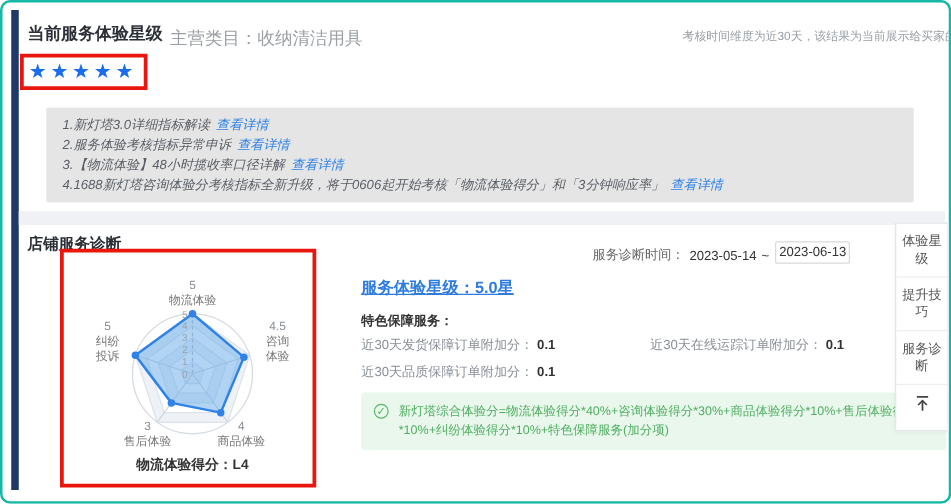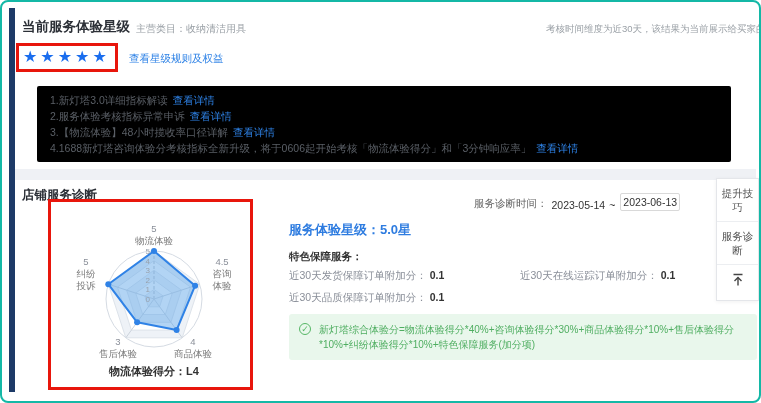--- a/index.html
+++ b/index.html
@@ -5,25 +5,25 @@
   * { margin:0; padding:0; box-sizing:border-box; }
   body { font-family:"Liberation Sans","DejaVu Sans",sans-serif; background:#fff; }
   .screen { position:relative; width:761px; height:403px; background:#fff;
             border:2px solid #14b8a6; border-radius:8px; overflow:hidden; }
   .left-strip { position:absolute; left:7px; top:6px; width:6px; height:384px; background:#1d3a67; }
   .gap-band { position:absolute; left:13px; top:167px; right:3px; height:11px; background:#eff1f5; }
 
   
   .card-title { position:absolute; font-size:13.5px; font-weight:bold; color:#2b2f36; }
   .t1 { left:20px; top:16px; }
-  .category { position:absolute; left:134px; top:20px; font-size:10px; color:#9aa0a6; }
+  .category { position:absolute; left:134px; top:20px; font-size:14px; color:#9aa0a6; }
   .assess-note { position:absolute; left:544px; top:21px; font-size:9.5px; color:#9aa0a6; white-space:nowrap; }
   .star-row { position:absolute; left:21px; top:45px; font-size:16px; color:#1a6dee; letter-spacing:3px; white-space:nowrap; }
   .rules-link { position:absolute; left:127px; top:50px; font-size:10.5px; color:#2e82e6; cursor:pointer; }
-  .notice-box { position:absolute; left:35px; top:84px; right:28px; height:76px; background:#000000; border-radius:2px; padding:6px 13px; }
+  .notice-box { position:absolute; left:35px; top:84px; right:28px; height:76px; background:#e5e5e5; border-radius:2px; padding:6px 13px;font-style:italic; }
   .notice-row { font-size:10.5px; color:#5a5f66; line-height:16px; white-space:nowrap; }
   .detail-link { color:#2e82e6; margin-left:5px; cursor:pointer; }
 
   
   .t2 { left:20px; top:185px; font-size:12.5px; }
   .date-row { position:absolute; left:472px; top:191px; display:flex; align-items:flex-end; font-size:10.5px; color:#666; }
   .date-row .d { color:#333; margin-left:4px; }
   .date-box { margin-left:5px; border:1px solid #d9d9d9; border-radius:2px; background:#fff; padding:2px 2px; font-size:10.5px; color:#333; cursor:pointer; }
 
   
@@ -33,21 +33,21 @@
   .axis-label .val { color:#8a8f99; }
   .axis-label .nm2 { display:inline-block; width:22px; }
   .al-top { left:60px; top:1px; width:80px; }
   .al-right { left:150px; top:34px; width:36px;text-align:center; }
   .al-left { left:14px; top:34px; width:36px; }
   .al-bl { left:24px; top:114px; width:80px; }
   .al-br { left:96px; top:114px; width:86px; }
   .radar-footer { position:absolute; left:0; top:142px; width:200px; text-align:center; font-size:11px; font-weight:bold; color:#333; }
 
   
-  .star-heading { position:absolute; left:287px; top:219px; font-size:13px; font-weight:bold; color:#2e7ce0; }
+  .star-heading { position:absolute; left:287px; top:219px; font-size:13px; font-weight:bold; color:#2e7ce0;text-decoration:underline; }
   .guarantee-heading { position:absolute; left:287px; top:248px; font-size:10.5px; font-weight:bold; color:#333; }
   .metric { position:absolute; font-size:10.5px; color:#8a8f99; white-space:nowrap; }
   .metric b { color:#333; margin-left:3px; }
   .m1 { left:287px; top:267px; } .m2 { left:518px; top:267px; } .m3 { left:287px; top:289px; }
   .formula-box { position:absolute; left:287px; top:312px; width:468px; background:#e9f7ec; border-radius:3px;
                  padding:8px 10px 8px 30px; font-size:10px; line-height:15px; color:#4fae61; }
   .check-ico { position:absolute; left:10px; top:9px; width:12px; height:12px; border:1px solid #57b767; border-radius:50%;
                color:#57b767; font-size:9px; line-height:11px; text-align:center; }
 
   
@@ -67,21 +67,20 @@
 
 <div class="screen">
   <div class="left-strip"></div>
   <div class="gap-band"></div>
 
   <div class="card-title t1">当前服务体验星级</div>
   <div class="category">主营类目：收纳清洁用具</div>
   <div class="assess-note">考核时间维度为近30天，该结果为当前展示给买家的服务体验</div>
 
   <div class="star-row"><span>★</span><span>★</span><span>★</span><span>★</span><span>★</span></div>
-  <div class="rules-link">查看星级规则及权益</div>
 
   <div class="notice-box">
     <div class="notice-row"><span>1.新灯塔3.0详细指标解读</span><span class="detail-link">查看详情</span></div>
     <div class="notice-row"><span>2.服务体验考核指标异常申诉</span><span class="detail-link">查看详情</span></div>
     <div class="notice-row"><span>3.【物流体验】48小时揽收率口径详解</span><span class="detail-link">查看详情</span></div>
     <div class="notice-row"><span>4.1688新灯塔咨询体验分考核指标全新升级，将于0606起开始考核「物流体验得分」和「3分钟响应率」</span><span class="detail-link">查看详情</span></div>
   </div>
 
   <div class="card-title t2">店铺服务诊断</div>
 
@@ -147,20 +146,21 @@
   <div class="metric m1"><span>近30天发货保障订单附加分：</span><b>0.1</b></div>
   <div class="metric m2"><span>近30天在线运踪订单附加分：</span><b>0.1</b></div>
   <div class="metric m3"><span>近30天品质保障订单附加分：</span><b>0.1</b></div>
 
   <div class="formula-box">
     <span class="check-ico">✓</span>
     <span>新灯塔综合体验分=物流体验得分*40%+咨询体验得分*30%+商品体验得分*10%+售后体验得分*10%+纠纷体验得分*10%+特色保障服务(加分项)</span>
   </div>
 
   <div class="side-nav">
+    <div class="side-nav-item">体验星级</div>
     <div class="side-nav-item">提升技巧</div>
     <div class="side-nav-item">服务诊断</div>
     <div class="back-top">
       <svg width="14" height="14" viewBox="0 0 14 14">
         <path d="M2.5 1.5h9" stroke="#444" stroke-width="1.4" fill="none"></path>
         <path d="M7 12.5V4.5" stroke="#444" stroke-width="1.4" fill="none"></path>
         <path d="M3.5 8 7 4.5 10.5 8" stroke="#444" stroke-width="1.4" fill="none"></path>
       </svg>
     </div>
   </div>

